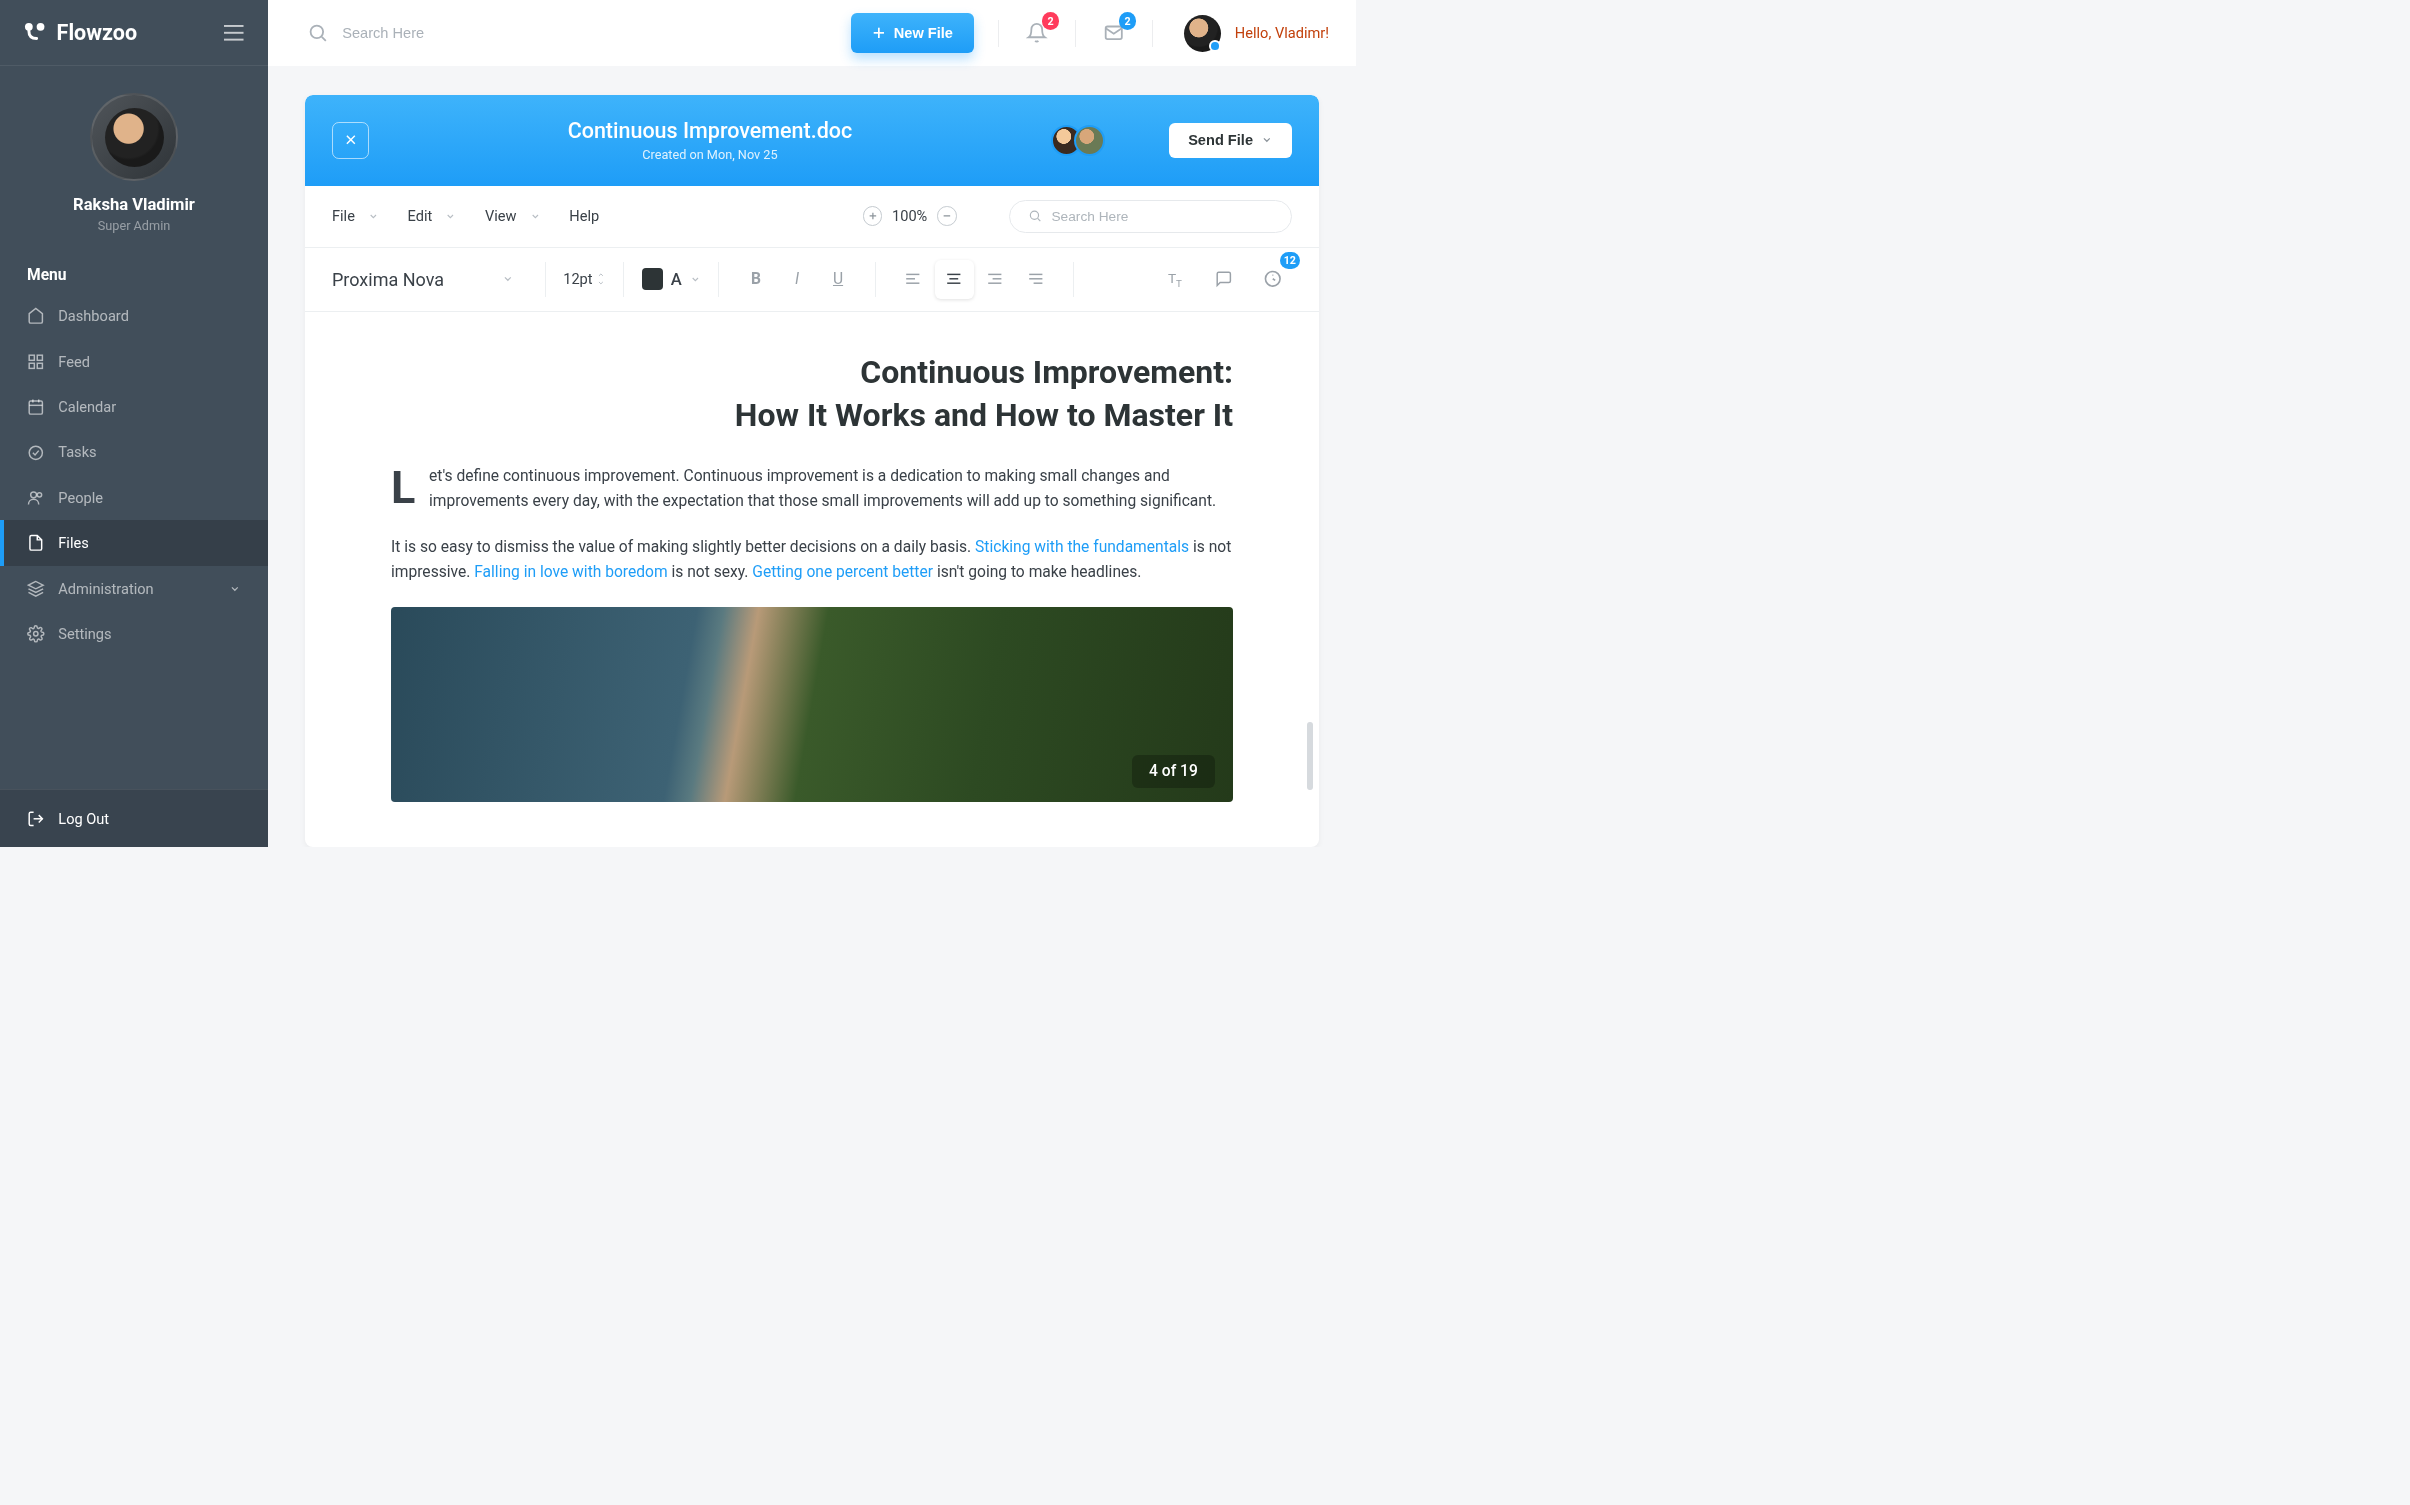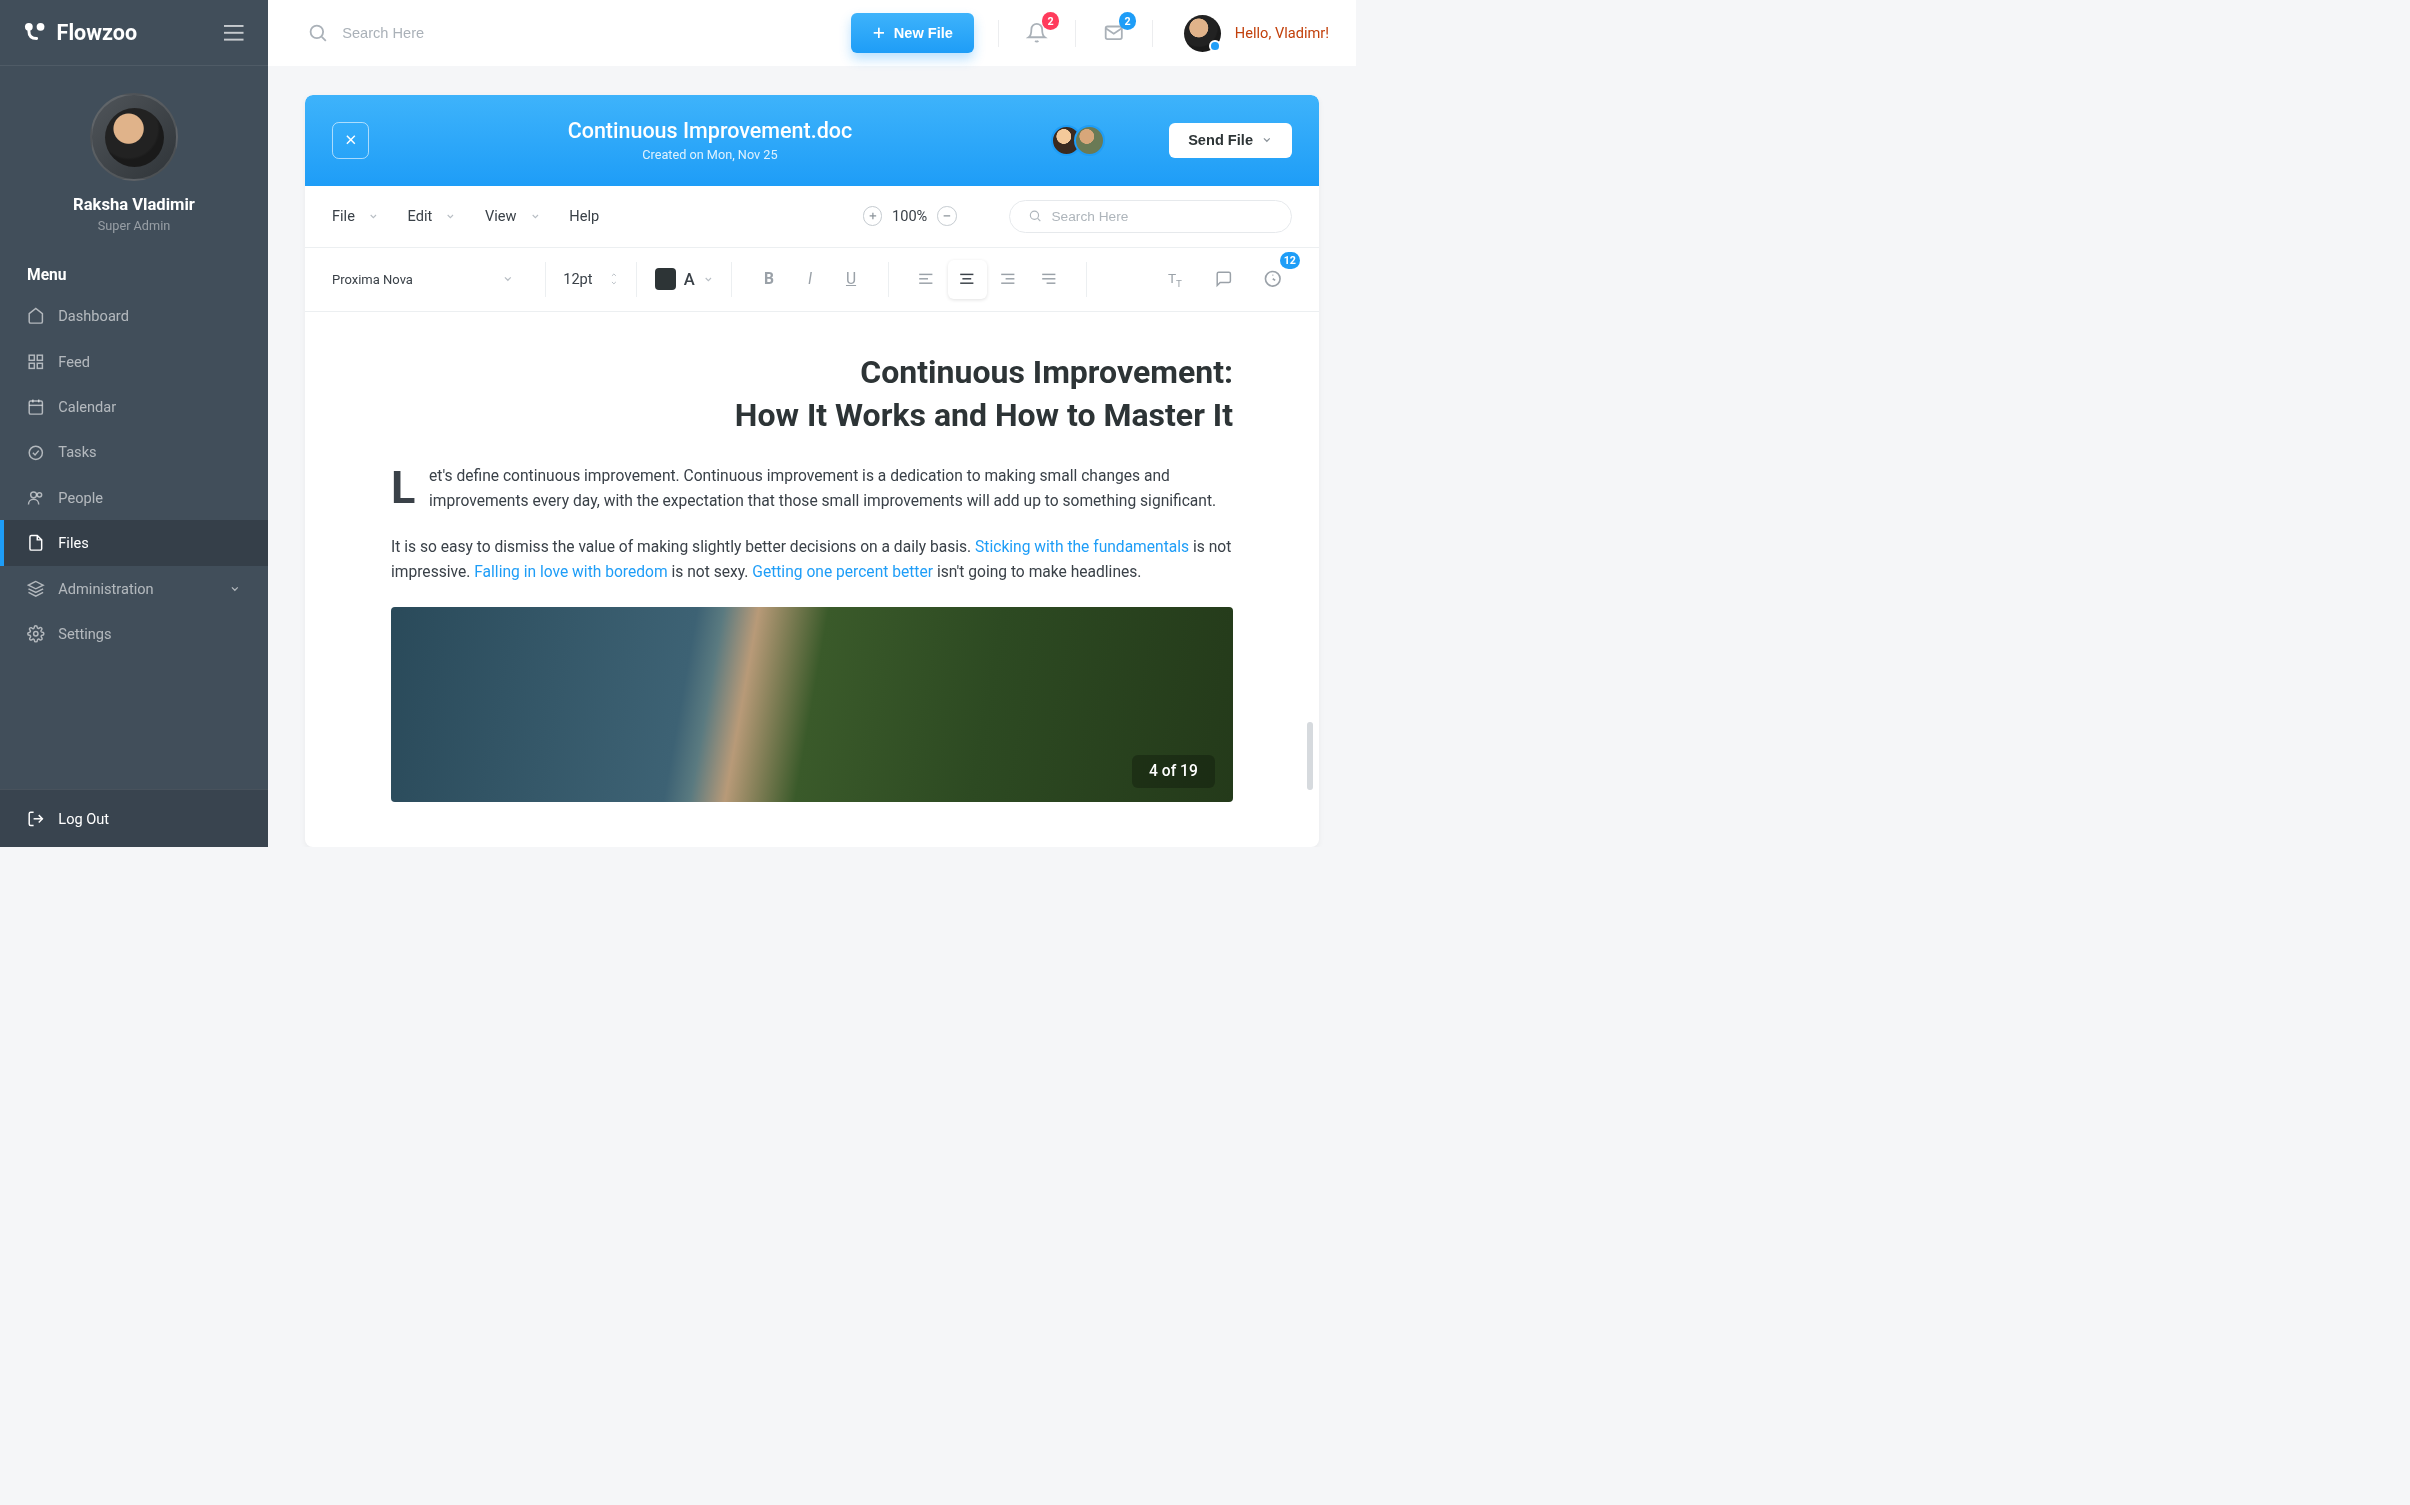--- a/index.html
+++ b/index.html
@@ -57,23 +57,23 @@
 .menu-bar { display:flex; align-items:center; padding: 0 27px; height:62px; border-bottom:1px solid #eceff1; gap:29px; }
 .menu-item { font-size:14.6px; color:#3a4148; cursor:pointer; display:flex; align-items:center; gap:13px; }
 .menu-item .chev { color:#b8bec4; }
 .zoom-group { margin-left:auto; display:flex; align-items:center; gap:9.8px; color:#3a4148; font-size:14.6px; }
 .zoom-btn { width:19.5px; height:19.5px; border:1.5px solid #c5cbd0; border-radius:50%; display:flex; align-items:center; justify-content:center; color:#8b939a; cursor:pointer; font-size:12.7px; }
 .doc-search { margin-left:23.4px; border:1px solid #e6e9ec; border-radius:21.5px; padding:7.8px 17.6px; display:flex; align-items:center; gap:9.8px; width:283px; }
 .doc-search input { border:none; outline:none; font-size:13.7px; width:100%; }
 .doc-search input::placeholder { color:#aeb5bb; }
 
 .format-bar { display:flex; align-items:center; padding: 0 27px; height:64px; border-bottom:1px solid #eceff1; gap:0; }
-.font-select { display:flex; align-items:center; justify-content:space-between; width:195px; padding:0 13.7px 0 0; font-size:13px; color:#3a4148; cursor:pointer;text-align:right; }
+.font-select { display:flex; align-items:center; justify-content:space-between; width:195px; padding:0 13.7px 0 0; font-size:18px; color:#3a4148; cursor:pointer;text-align:right; }
 .fsep { width:1px; height:35px; background:#eceff1; margin: 0 17.6px; }
-.size-select { display:flex; align-items:center; gap:16px; font-size:14.6px; color:#3a4148; cursor:pointer; }
+.size-select { display:flex; align-items:center; gap:3px; font-size:14.6px; color:#3a4148; cursor:pointer; }
 .stepper { display:flex; flex-direction:column; gap:0; color:#b8bec4; }
 .color-swatch { width:21.5px; height:21.5px; background:#2d3436; border-radius:3.9px; }
 .color-pick { display:flex; align-items:center; gap:7.8px; cursor:pointer; color:#3a4148; }
 .fmt-btn { width:39px; height:39px; display:flex; align-items:center; justify-content:center; color:#9aa1a8; cursor:pointer; border-radius:5.9px; font-size:15.6px; }
 .fmt-btn.active { background:#fff; box-shadow: 0 1px 3.9px rgba(0,0,0,0.12); color:#3a4148; }
 .fmt-group { display:flex; gap:2px; }
 .right-tools { margin-left:auto; display:flex; gap:9.8px; align-items:center; }
 .clock-badge { position:relative; }
 .clock-badge .badge { top:-7.8px; right:-7.8px; }
 

